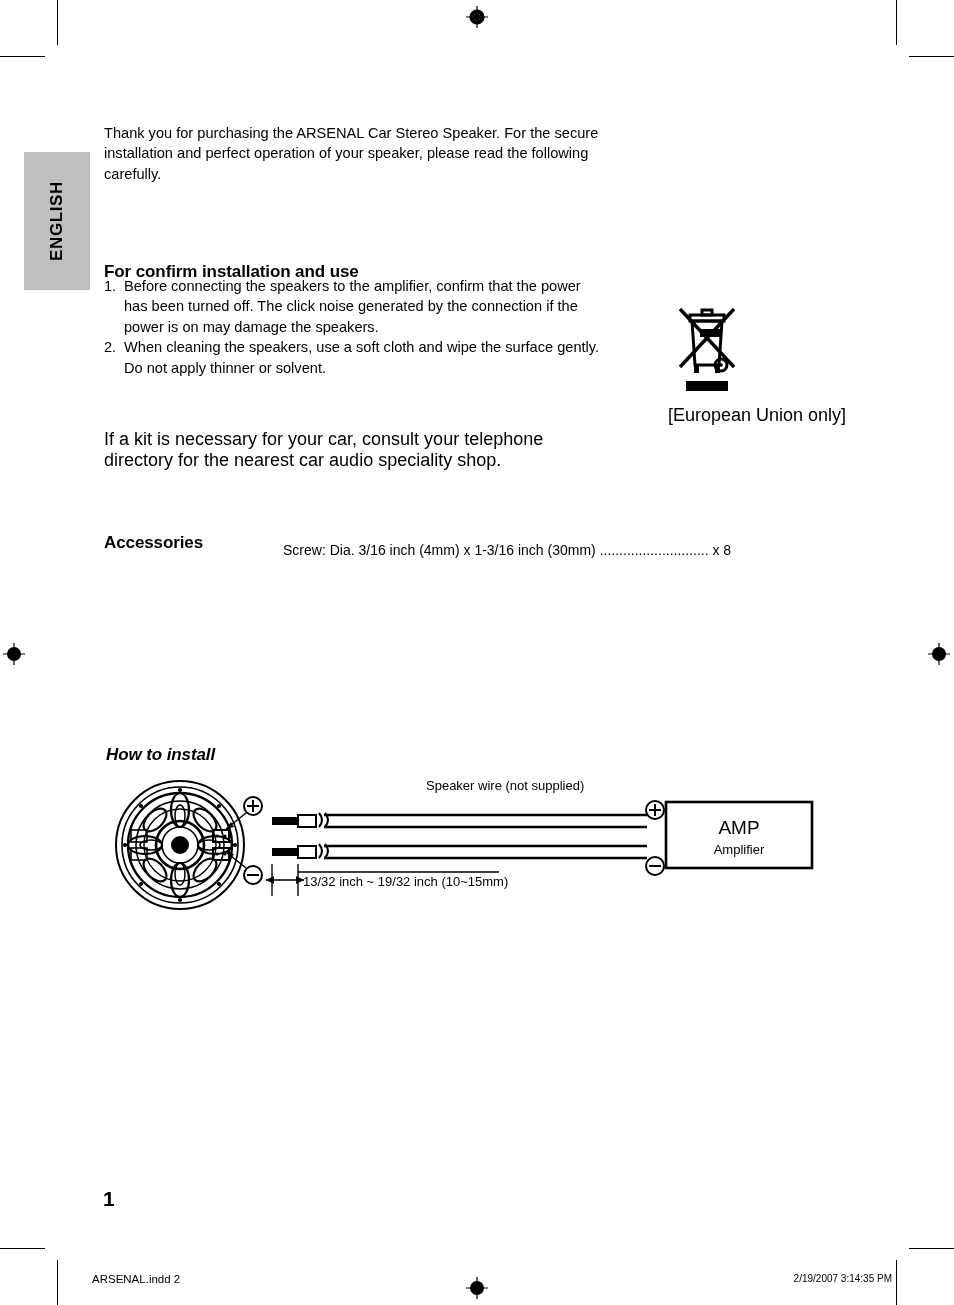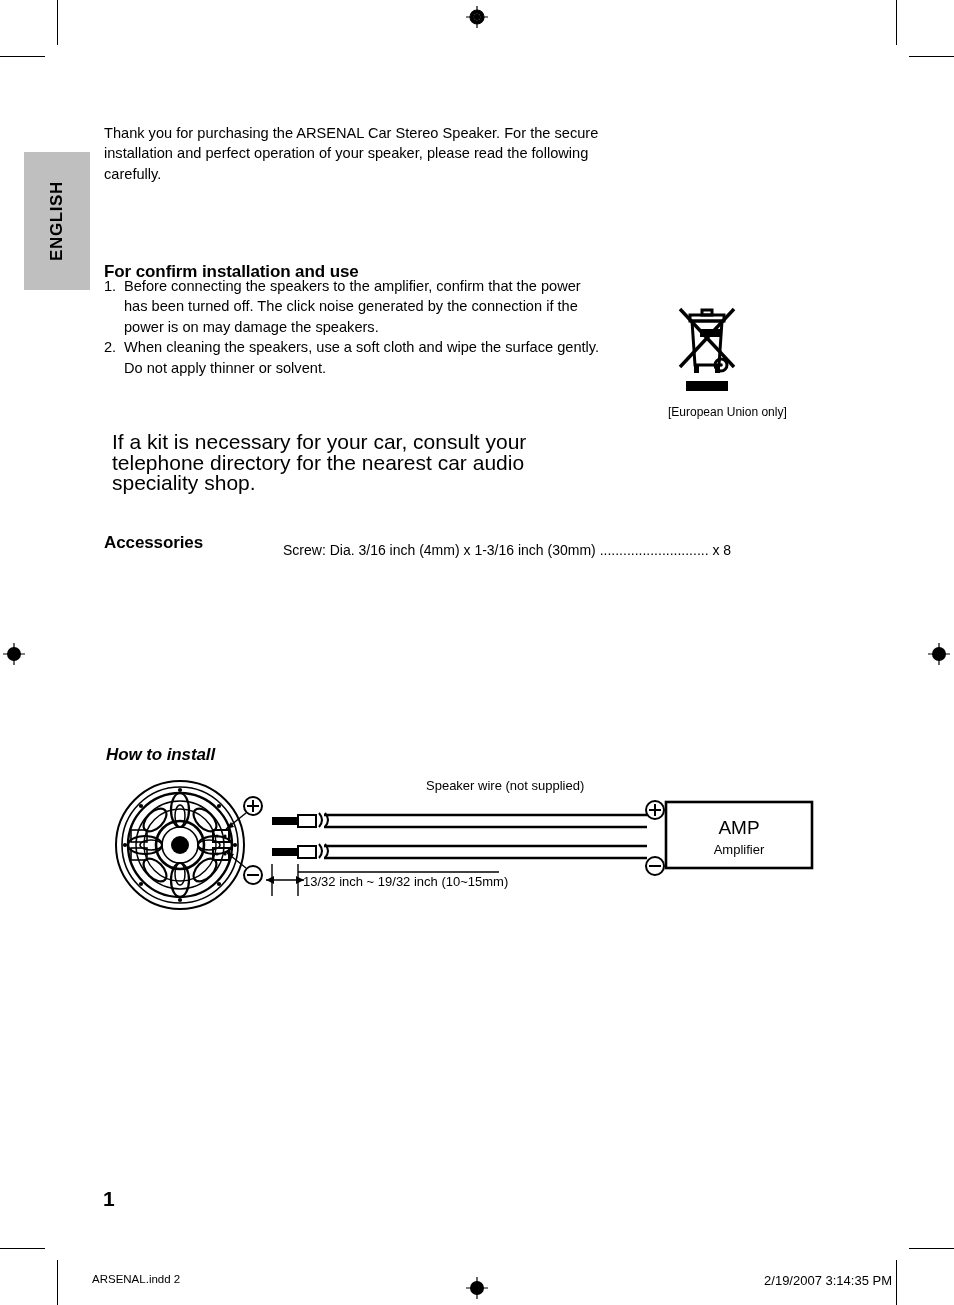--- a/index.html
+++ b/index.html
@@ -90,39 +90,39 @@
     align-items: flex-start;
   }
   .numbered-list .num {
     width: 20px;
     flex: 0 0 20px;
   }
   .numbered-list .txt { flex: 1 1 auto; }
 
   .kit-note {
     position: absolute;
-    left: 112px;
+    left: 104px;
     top: 411px;
     width: 500px;
-    font-size: 21px;
+    font-size: 18px;
     line-height: 20.5px;
   }
 
   
   .weee-wrap {
     position: absolute;
     left: 668px;
     top: 303px;
     width: 180px;
     text-align: left;
   }
   .weee-icon { width: 62px; height: 92px; display: block; margin-left: 8px; }
   .weee-caption {
     margin-top: 10px;
-    font-size: 12px;
+    font-size: 18px;
     white-space: nowrap;
   }
 
   
   .accessory-line {
     position: absolute;
     left: 283px;
     top: 542px;
     font-size: 14px;
     white-space: nowrap;
@@ -151,21 +151,21 @@
   .footer-left {
     position: absolute;
     left: 92px;
     top: 1273px;
     font-size: 11.5px;
   }
   .footer-right {
     position: absolute;
     right: 62px;
     top: 1273px;
-    font-size: 13px;
+    font-size: 10px;
     white-space: nowrap;
   }
 </style>
 </head>
 <body>
 
 <div class="page">
 
   <div class="crop-mark crop-v" style="left:57px;  top:0px;"></div>
   <div class="crop-mark crop-h" style="left:0px;   top:56px;"></div>

